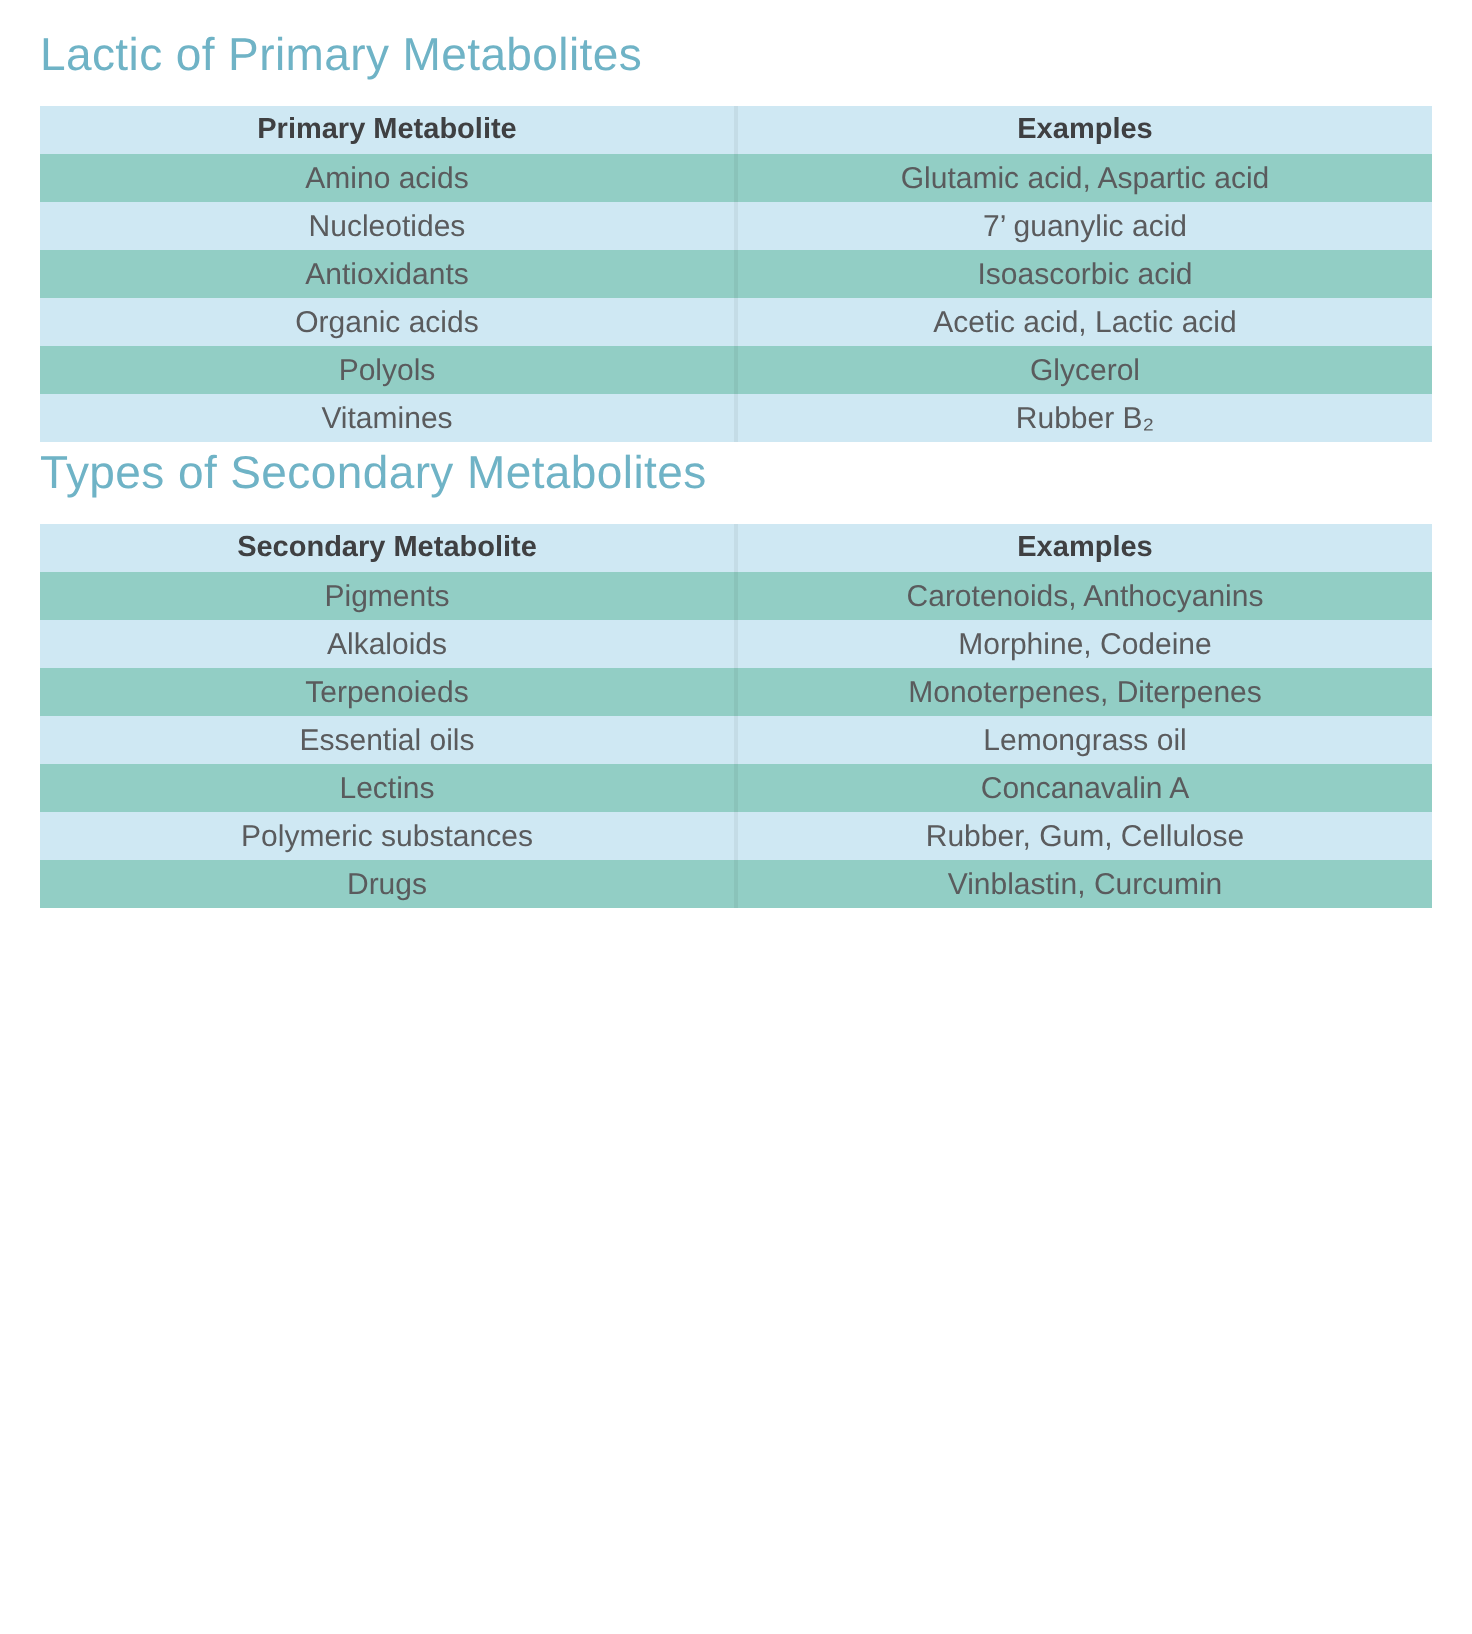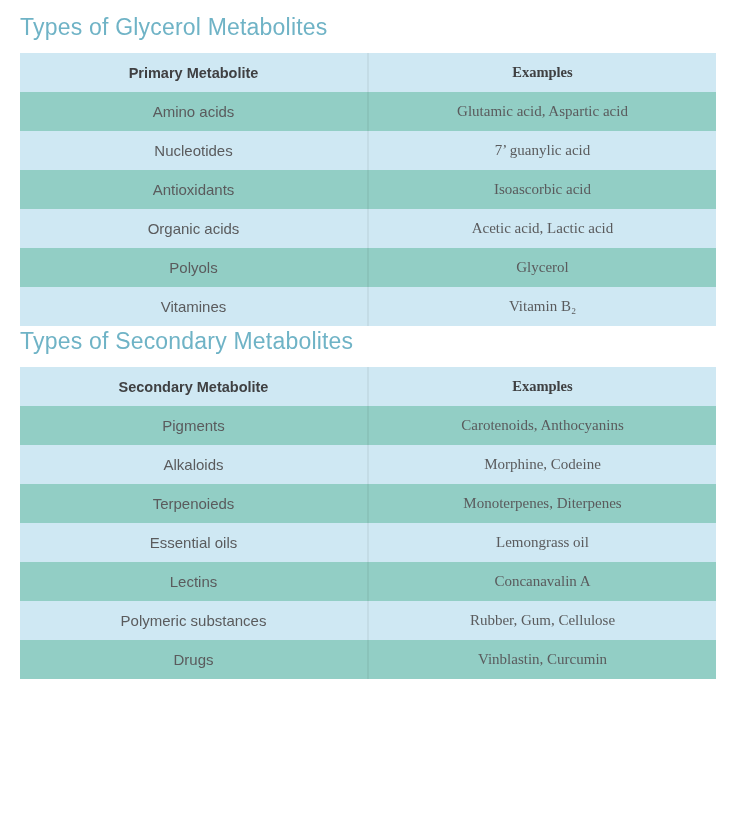--- a/index.html
+++ b/index.html
@@ -28,51 +28,50 @@
     letter-spacing: 0.2px;
   }
   table.metabolite-table {
     width: 696px;
     border-collapse: collapse;
     table-layout: fixed;
   }
   .metabolite-table th,
   .metabolite-table td {
     width: 50%;
-    height: 39px;
+    height: 24px;
     padding: 0 8px;
     box-sizing: border-box;
     text-align: center;
     vertical-align: middle;
   }
   .metabolite-table th {
     background: #cfe8f3;
     color: #3f4042;
     font-weight: 700;
     font-size: 14.5px;
   }
   .metabolite-table td {
     font-size: 15px;
     color: #5a5b5d;
   }
   .metabolite-table tbody tr:nth-child(odd) td  { background: #92cec5; }
   .metabolite-table tbody tr:nth-child(even) td { background: #cfe8f3; }
   .metabolite-table th + th,
   .metabolite-table td + td {
     border-left: 2px solid rgba(0,0,0,0.05);
-    font-family: Liberation Serif, serif;
   }
 </style>
 </head>
 <body>
 
 <div class="page">
 
   <div class="section">
-    <h2 class="section-title">Types of Glycerol Metabolites</h2>
+    <h2 class="section-title">Lactic of Primary Metabolites</h2>
     <table class="metabolite-table">
       <thead>
         <tr>
           <th>Primary Metabolite</th>
           <th>Examples</th>
         </tr>
       </thead>
       <tbody>
         <tr>
           <td>Amino acids</td>
@@ -89,21 +88,21 @@
         <tr>
           <td>Organic acids</td>
           <td>Acetic acid, Lactic acid</td>
         </tr>
         <tr>
           <td>Polyols</td>
           <td>Glycerol</td>
         </tr>
         <tr>
           <td>Vitamines</td>
-          <td>Vitamin B₂</td>
+          <td>Rubber B₂</td>
         </tr>
       </tbody>
     </table>
   </div>
 
   <div class="section">
     <h2 class="section-title">Types of Secondary Metabolites</h2>
     <table class="metabolite-table">
       <thead>
         <tr>

